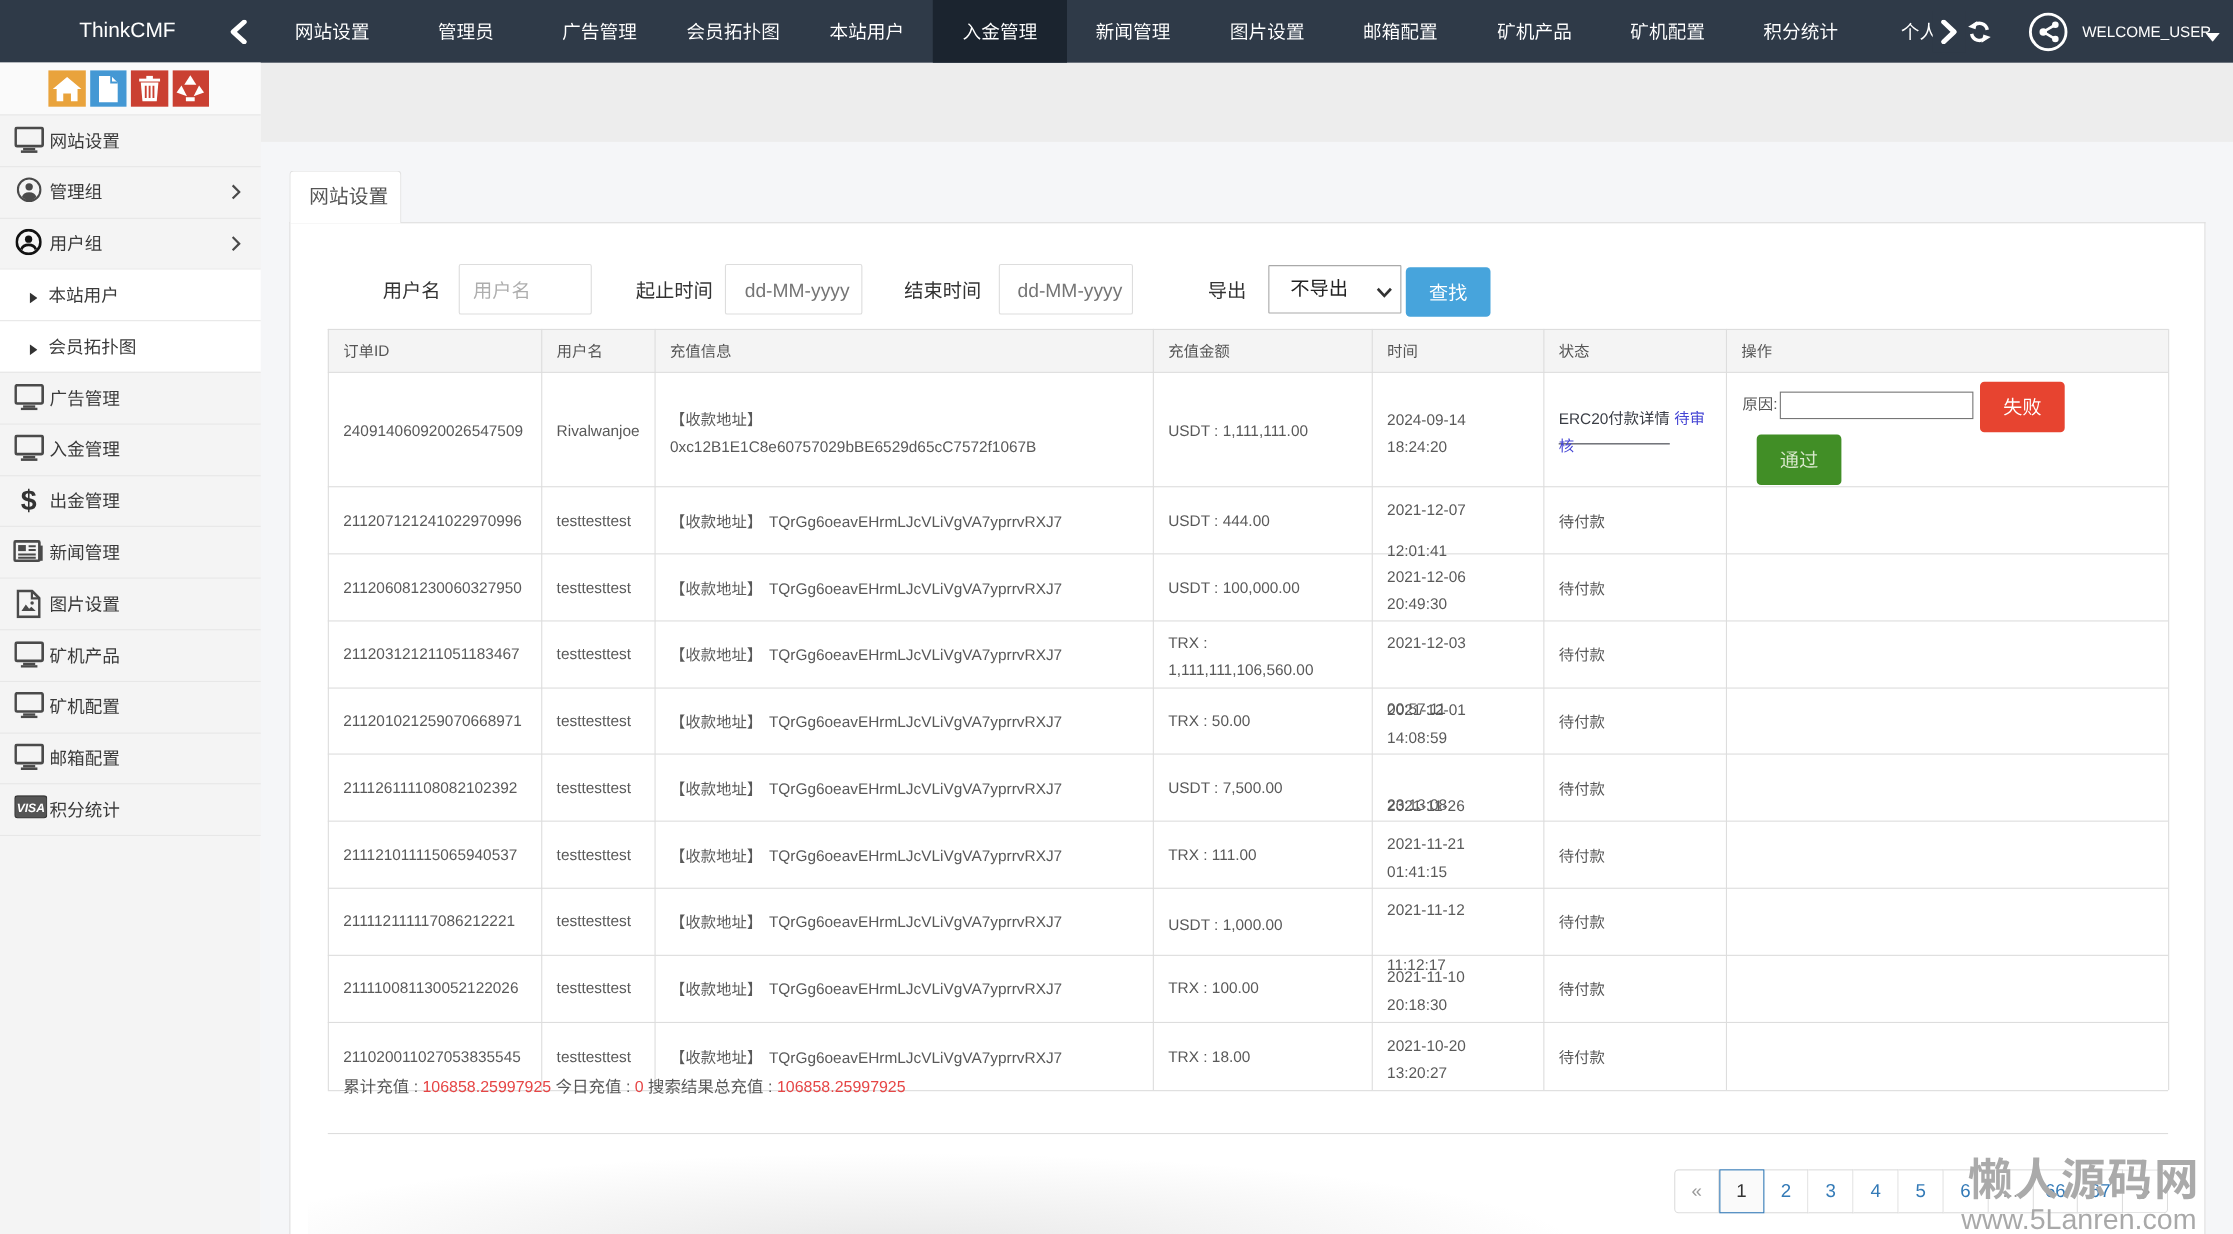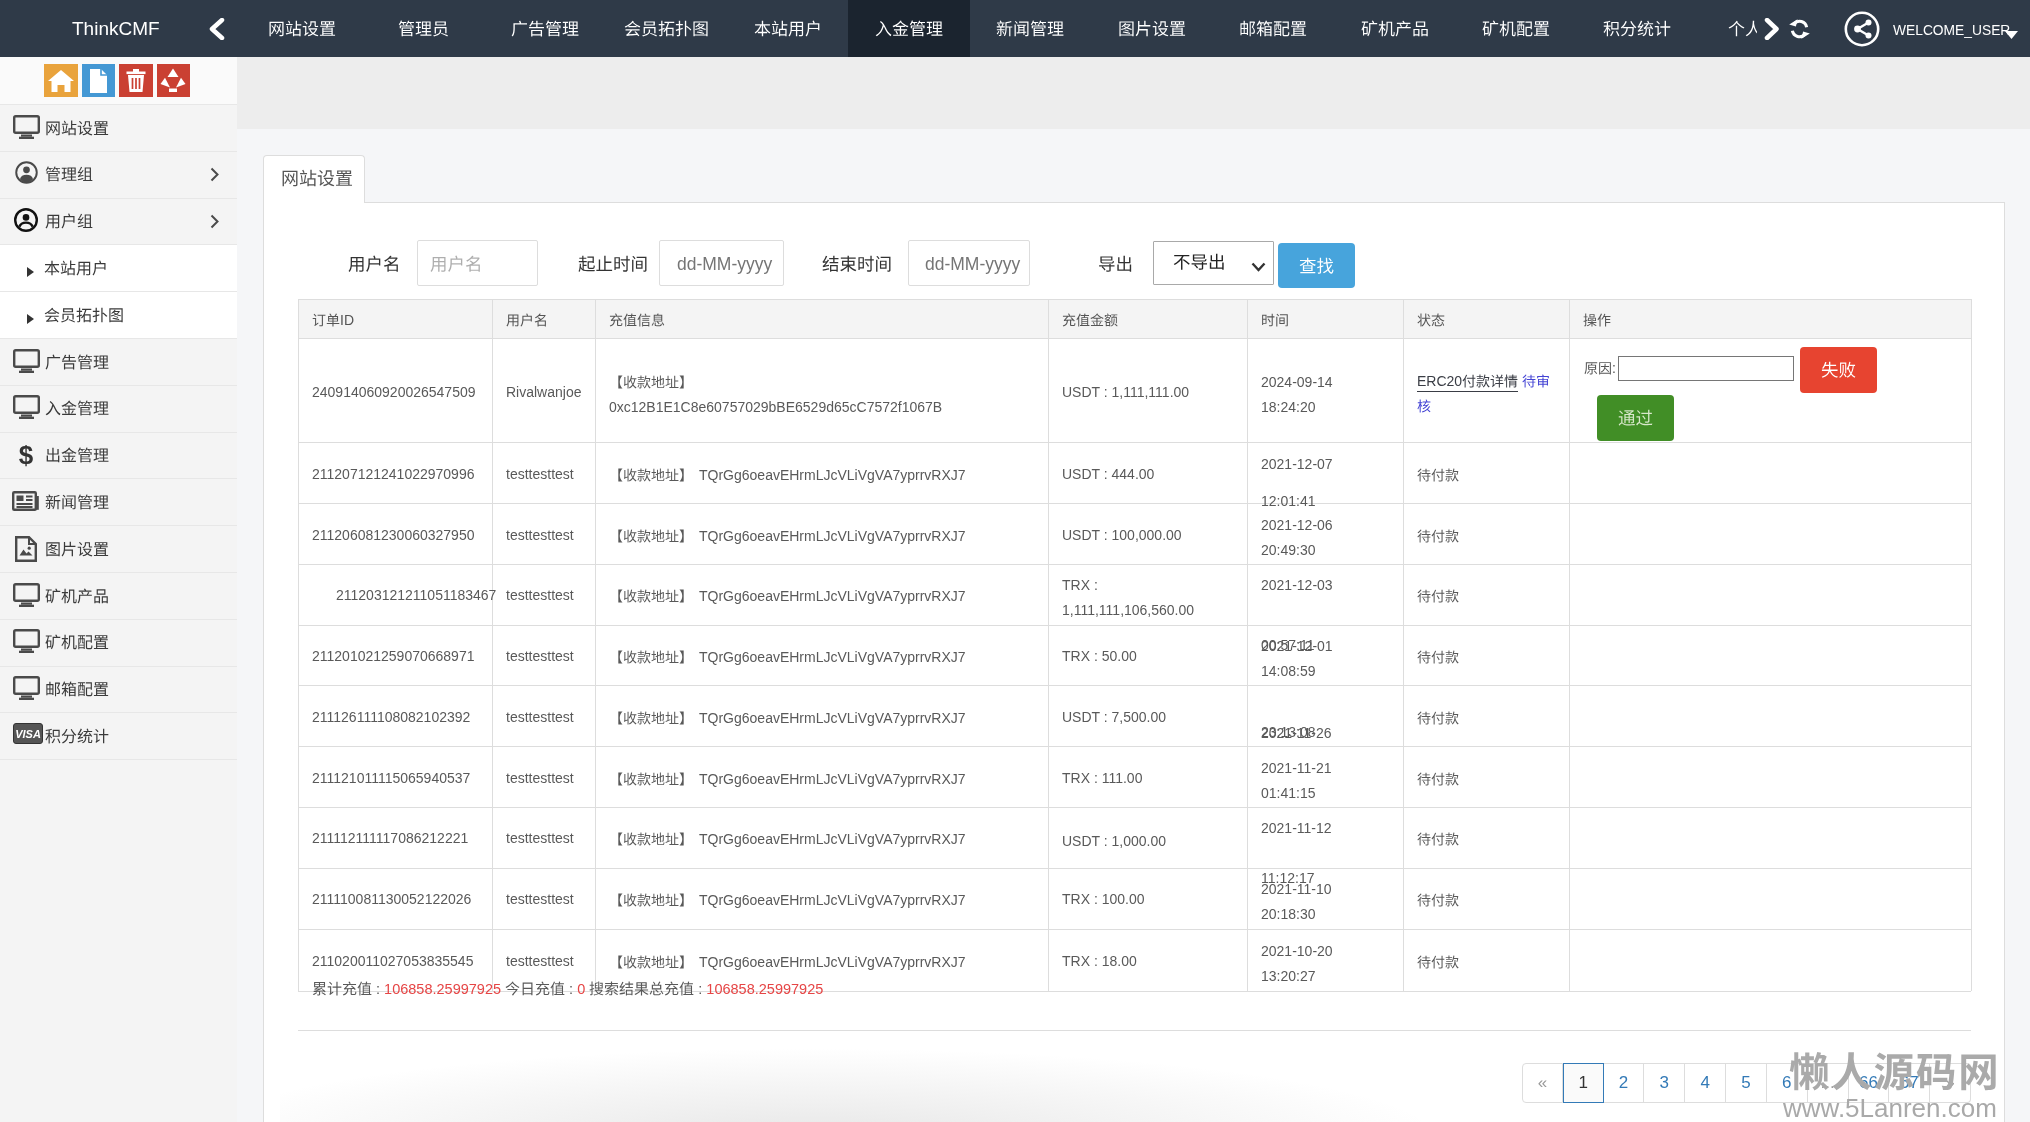--- a/index.html
+++ b/index.html
@@ -504,21 +504,21 @@
           <use href="#g6B3E" x="2000"></use>
           <use href="#g5730" x="3000"></use>
           <use href="#g5740" x="4000"></use>
           <use href="#g3011" x="5000"></use>
         </g>
       </svg></div>
 <div class="a" style="left:609px;top:398px;"><span style="font:400 14px/16px 'Liberation Sans',sans-serif;color:#595959;letter-spacing:0">0xc12B1E1C8e60757029bBE6529d65cC7572f1067B</span></div>
 <div class="a" style="left:1062px;top:382.5px;"><span style="font:400 14px/16px 'Liberation Sans',sans-serif;color:#595959;letter-spacing:0">USDT : 1,111,111.00</span></div>
 <div class="a" style="left:1261px;top:372.5px;"><span style="font:400 14px/16px 'Liberation Sans',sans-serif;color:#595959;letter-spacing:0">2024-09-14</span></div>
 <div class="a" style="left:1261px;top:397.5px;"><span style="font:400 14px/16px 'Liberation Sans',sans-serif;color:#595959;letter-spacing:0">18:24:20</span></div>
-<div class="a" style="left:1417px;top:372px;"><span style="border-bottom:1px solid #3a3d45;padding-bottom:2px"><span style="font:400 14px/16px 'Liberation Sans',sans-serif;color:#3a3d45;letter-spacing:0">ERC20</span><svg class="z" width="56" height="14" viewBox="0 0 56 14" fill="#3a3d45">
+<div class="a" style="left:1417px;top:372px;"><span style="border-bottom:1px solid #3a3d45;padding-bottom:14px"><span style="font:400 14px/16px 'Liberation Sans',sans-serif;color:#3a3d45;letter-spacing:0">ERC20</span><svg class="z" width="56" height="14" viewBox="0 0 56 14" fill="#3a3d45">
           <g transform="translate(0 12.32) scale(0.014 -0.014)">
             <use href="#g4ED8" x="0"></use>
             <use href="#g6B3E" x="1000"></use>
             <use href="#g8BE6" x="2000"></use>
             <use href="#g60C5" x="3000"></use>
           </g>
         </svg></span><span style="display:inline-block;width:4px"></span><svg class="z" width="28" height="14" viewBox="0 0 28 14" fill="#4444d4">
         <g transform="translate(0 12.32) scale(0.014 -0.014)">
           <use href="#g5F85" x="0"></use>
           <use href="#g5BA1" x="1000"></use>
@@ -587,21 +587,21 @@
 <div class="a" style="left:1062px;top:525.5px;"><span style="font:400 14px/16px 'Liberation Sans',sans-serif;color:#595959;letter-spacing:0">USDT : 100,000.00</span></div>
 <div class="a" style="left:1261px;top:515.5px;"><span style="font:400 14px/16px 'Liberation Sans',sans-serif;color:#595959;letter-spacing:0">2021-12-06</span></div>
 <div class="a" style="left:1261px;top:540.5px;"><span style="font:400 14px/16px 'Liberation Sans',sans-serif;color:#595959;letter-spacing:0">20:49:30</span></div>
 <div class="a" style="left:1417px;top:526.5px;"><svg class="z" width="42" height="14" viewBox="0 0 42 14" fill="#595959">
         <g transform="translate(0 12.32) scale(0.014 -0.014)">
           <use href="#g5F85" x="0"></use>
           <use href="#g4ED8" x="1000"></use>
           <use href="#g6B3E" x="2000"></use>
         </g>
       </svg></div>
-<div class="a" style="left:312px;top:586.25px;margin-left:24px;"><span style="font:400 14px/16px 'Liberation Sans',sans-serif;color:#595959;letter-spacing:0">211203121211051183467</span></div>
+<div class="a" style="left:312px;top:586.25px;"><span style="font:400 14px/16px 'Liberation Sans',sans-serif;color:#595959;letter-spacing:0">211203121211051183467</span></div>
 <div class="a" style="left:506px;top:586.25px;"><span style="font:400 14px/16px 'Liberation Sans',sans-serif;color:#595959;letter-spacing:0">testtesttest</span></div>
 <div class="a" style="left:609px;top:587.25px;"><svg class="z" width="84" height="14" viewBox="0 0 84 14" fill="#595959">
         <g transform="translate(0 12.32) scale(0.014 -0.014)">
           <use href="#g3010" x="0"></use>
           <use href="#g6536" x="1000"></use>
           <use href="#g6B3E" x="2000"></use>
           <use href="#g5730" x="3000"></use>
           <use href="#g5740" x="4000"></use>
           <use href="#g3011" x="5000"></use>
         </g>

